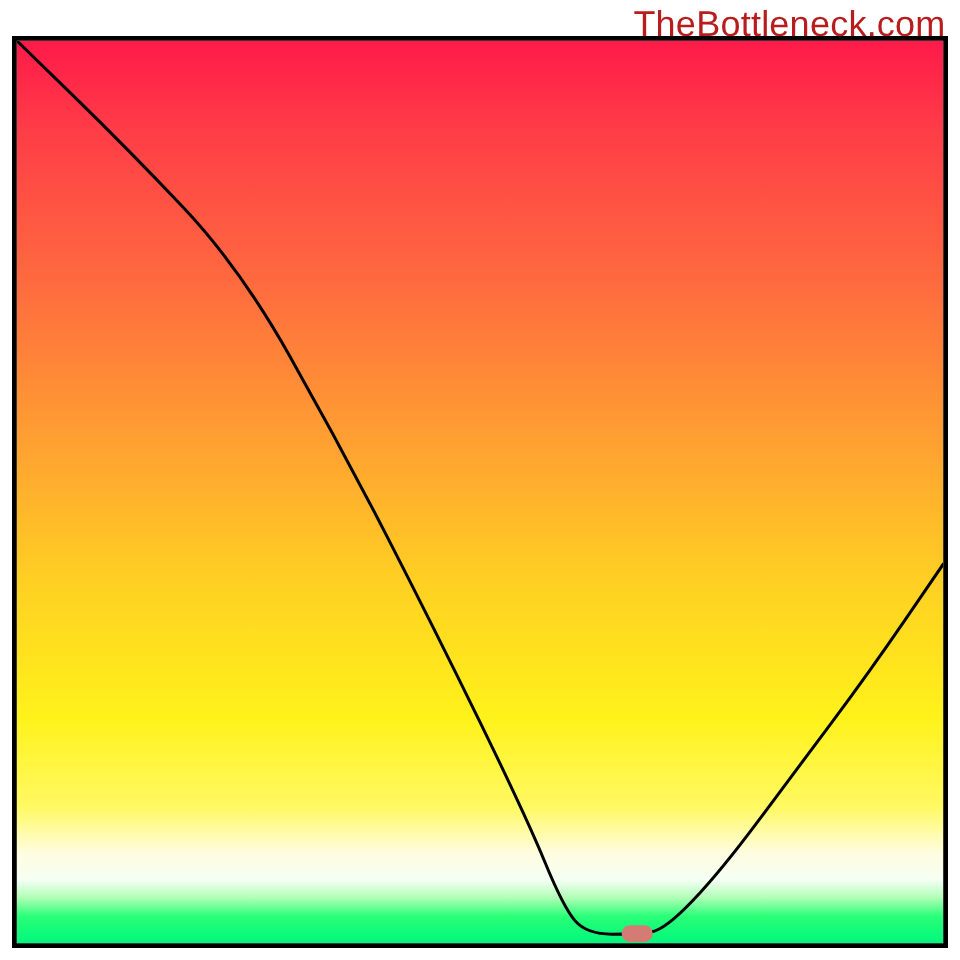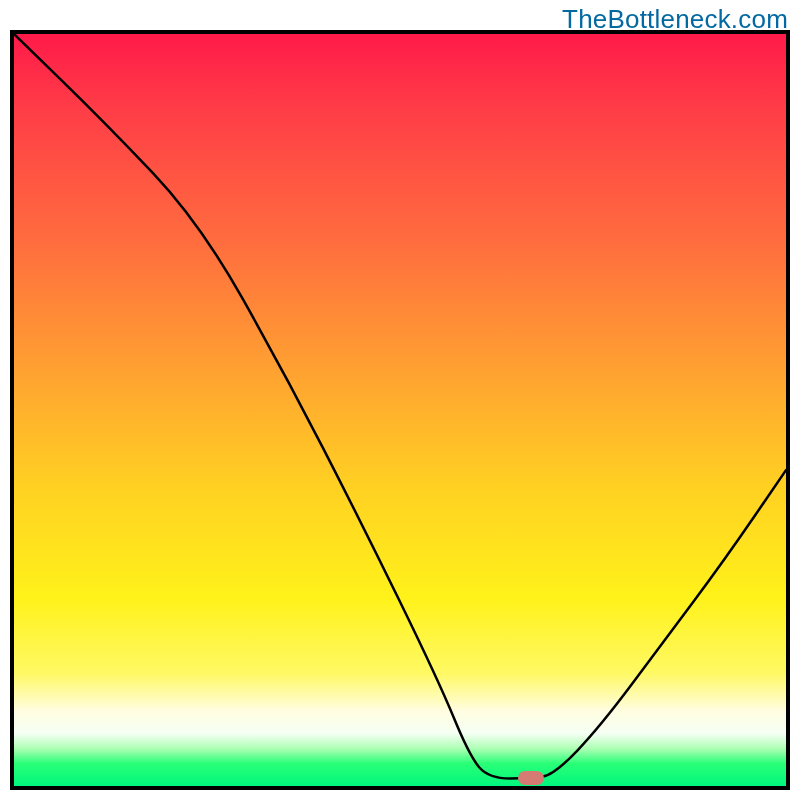--- a/index.html
+++ b/index.html
@@ -55,22 +55,22 @@
     width: 26px;
     height: 14px;
     background: #d47c74;
     border-radius: 7px;
     transform: translate(-50%, -50%);
   }
   .watermark {
     position: absolute;
     top: 4px;
     right: 12px;
-    color: #0369a1;
-    font-size: 26px;
+    color: #b91c1c;
+    font-size: 30px;
     font-weight: 500;
     letter-spacing: 0.2px;
   }
 </style>
 </head>
 <body>
 
 <div class="watermark">TheBottleneck.com</div>
 
 <div class="frame">

